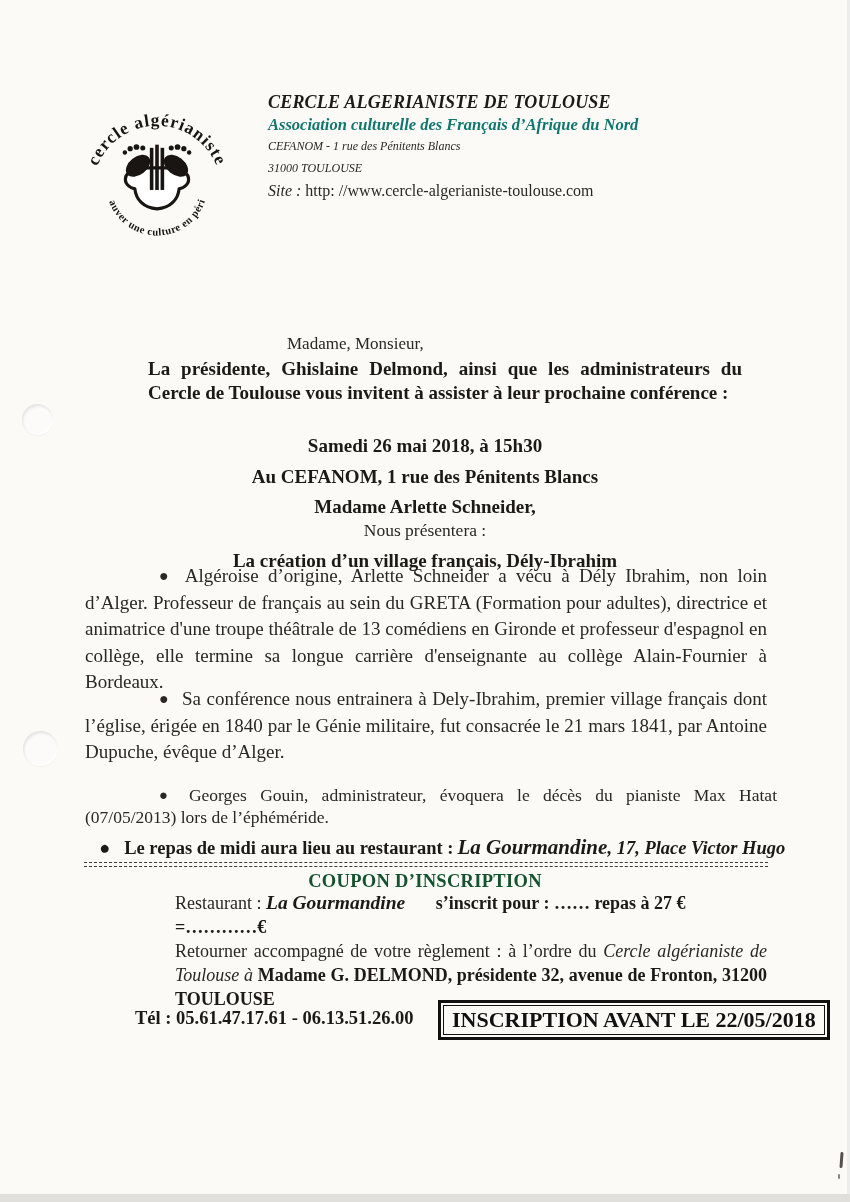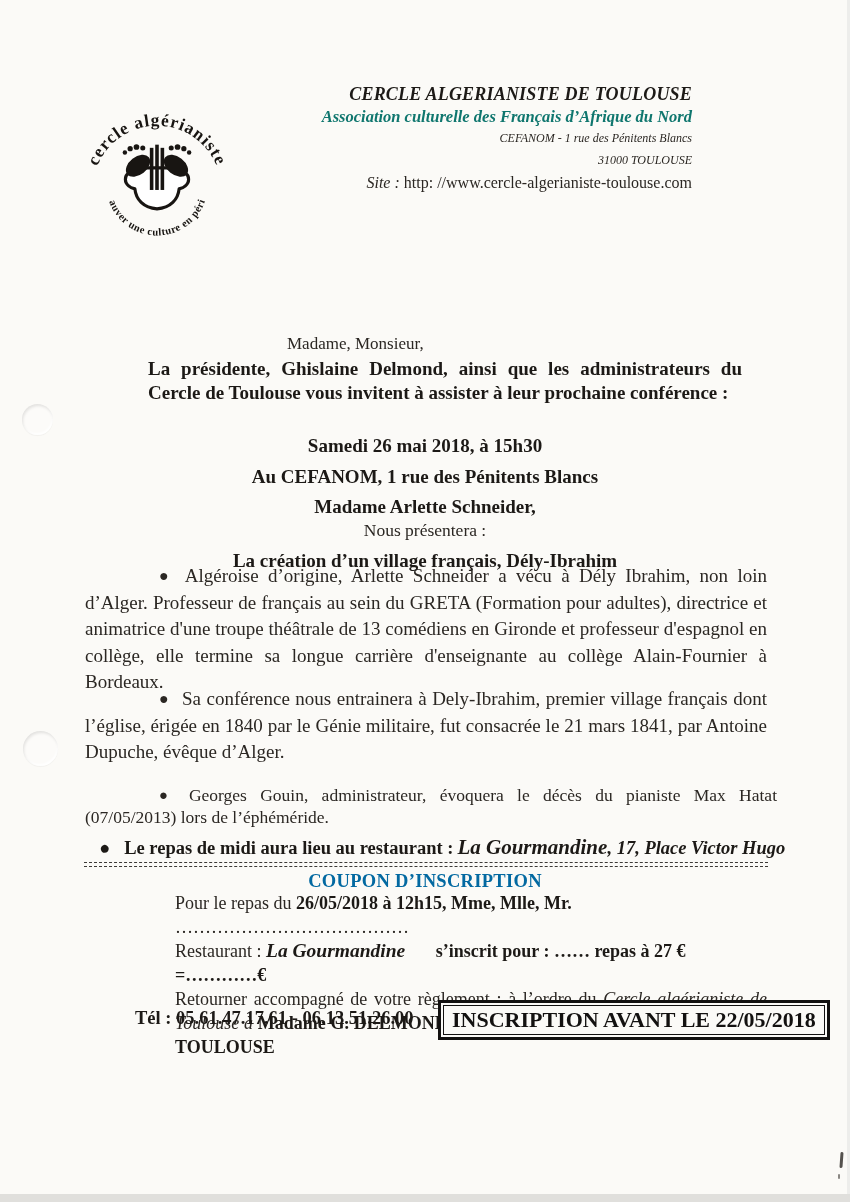--- a/index.html
+++ b/index.html
@@ -4,21 +4,21 @@
 <style>
   html,body{margin:0;padding:0;background:#9a9a98;}
   .page{
     position:relative;width:850px;height:1202px;margin:0 auto;
     background:#fbfaf7;overflow:hidden;
     font-family:"Liberation Serif","DejaVu Serif",serif;
     color:#2b2723;
   }
   
   .logo{position:absolute;left:78px;top:92px;width:158px;height:158px;}
-  .header-text{position:absolute;left:268px;top:84px;width:424px;text-align:right;line-height:21px;}
+  .header-text{position:absolute;left:268px;top:92px;width:424px;text-align:left;line-height:21px;}
   .org-name{font-size:18px;font-weight:bold;font-style:italic;color:#1d1a17;letter-spacing:.2px;}
   .org-sub{font-size:16.5px;font-weight:bold;font-style:italic;color:#0f766e;margin-top:1px;}
   .addr{font-size:12px;font-style:italic;margin-top:1px;}
   .site-line{font-size:16px;margin-top:1px;}
   .site-line .lbl{font-style:italic;}
   
   .salutation{position:absolute;left:287px;top:334px;font-size:17px;}
   .intro{position:absolute;left:148px;top:357px;width:594px;
          font-size:19px;font-weight:bold;line-height:23.5px;text-align:justify;color:#1c1916;}
   .event-block{position:absolute;left:0;top:427px;width:850px;text-align:center;line-height:23.5px;}
@@ -32,21 +32,21 @@
   .bullet{display:inline-block;transform:scale(.85);margin-right:4px;}
   
   .lunch{position:absolute;left:99px;top:835px;width:680px;font-size:18.5px;font-weight:bold;color:#1c1916;white-space:nowrap;}
   .lunch .blt{margin-right:14px;}
   .lunch .rest{font-size:21px;font-style:italic;margin-left:4px;}
   .lunch .after{font-style:italic;}
   .cut-line{position:absolute;left:84px;top:862px;width:684px;height:3px;
             border-top:1.5px dashed #3c3a37;border-bottom:1.5px dashed #3c3a37;}
   
   .coupon-title{position:absolute;left:0;top:871px;width:850px;text-align:center;
-                font-size:18.5px;font-weight:bold;color:#0369a1;letter-spacing:.3px;}
+                font-size:18.5px;font-weight:bold;color:#14532d;letter-spacing:.3px;}
   .coupon{position:absolute;left:85px;top:891px;width:682px;font-size:18px;line-height:24px;}
   .c-ind{padding-left:90px;}
   .c-just{text-align:justify;}
   .bold{font-weight:bold;color:#1c1916;}
   .ital{font-style:italic;}
   .rest2{font-weight:bold;font-style:italic;font-size:19.5px;color:#1c1916;}
   .gap{display:inline-block;width:26px;}
   .tel{position:absolute;left:135px;top:1008px;font-size:18.5px;font-weight:bold;color:#1c1916;}
   .deadline-box{position:absolute;left:438px;top:1000px;border:3px solid #131110;padding:2px;background:#fbfaf7;}
   .deadline-inner{border:1.5px solid #131110;padding:1px 8px;font-size:22px;font-weight:bold;color:#131110;white-space:nowrap;}
@@ -119,26 +119,20 @@
 
   <div class="lunch">
     <span class="blt">●</span><span>Le repas de midi aura lieu au restaurant :</span><span class="rest">La Gourmandine</span><span class="after">, 17, Place Victor Hugo</span>
   </div>
 
   <div class="cut-line"></div>
 
   <div class="coupon-title">COUPON D’INSCRIPTION</div>
   <div class="coupon">
     <div class="c-ind">
-      <span>Pour le repas du</span>
-      <span class="bold">26/05/2018 à 12h15,</span>
-      <span class="bold"> Mme, Mlle, Mr.</span>
-      <span>…………………………………</span>
-    </div>
-    <div class="c-ind">
       <span>Restaurant :</span>
       <span class="rest2">La Gourmandine</span><span class="gap"></span>
       <span class="bold">s’inscrit pour : …… repas à 27 € =…………€</span>
     </div>
     <div class="c-ind c-just">
       <span>Retourner accompagné de votre règlement : à l’ordre du</span>
       <span class="ital">Cercle algérianiste de Toulouse à</span>
       <span class="bold">Madame G. DELMOND, présidente  32, avenue de Fronton, 31200 TOULOUSE</span>
     </div>
   </div>

